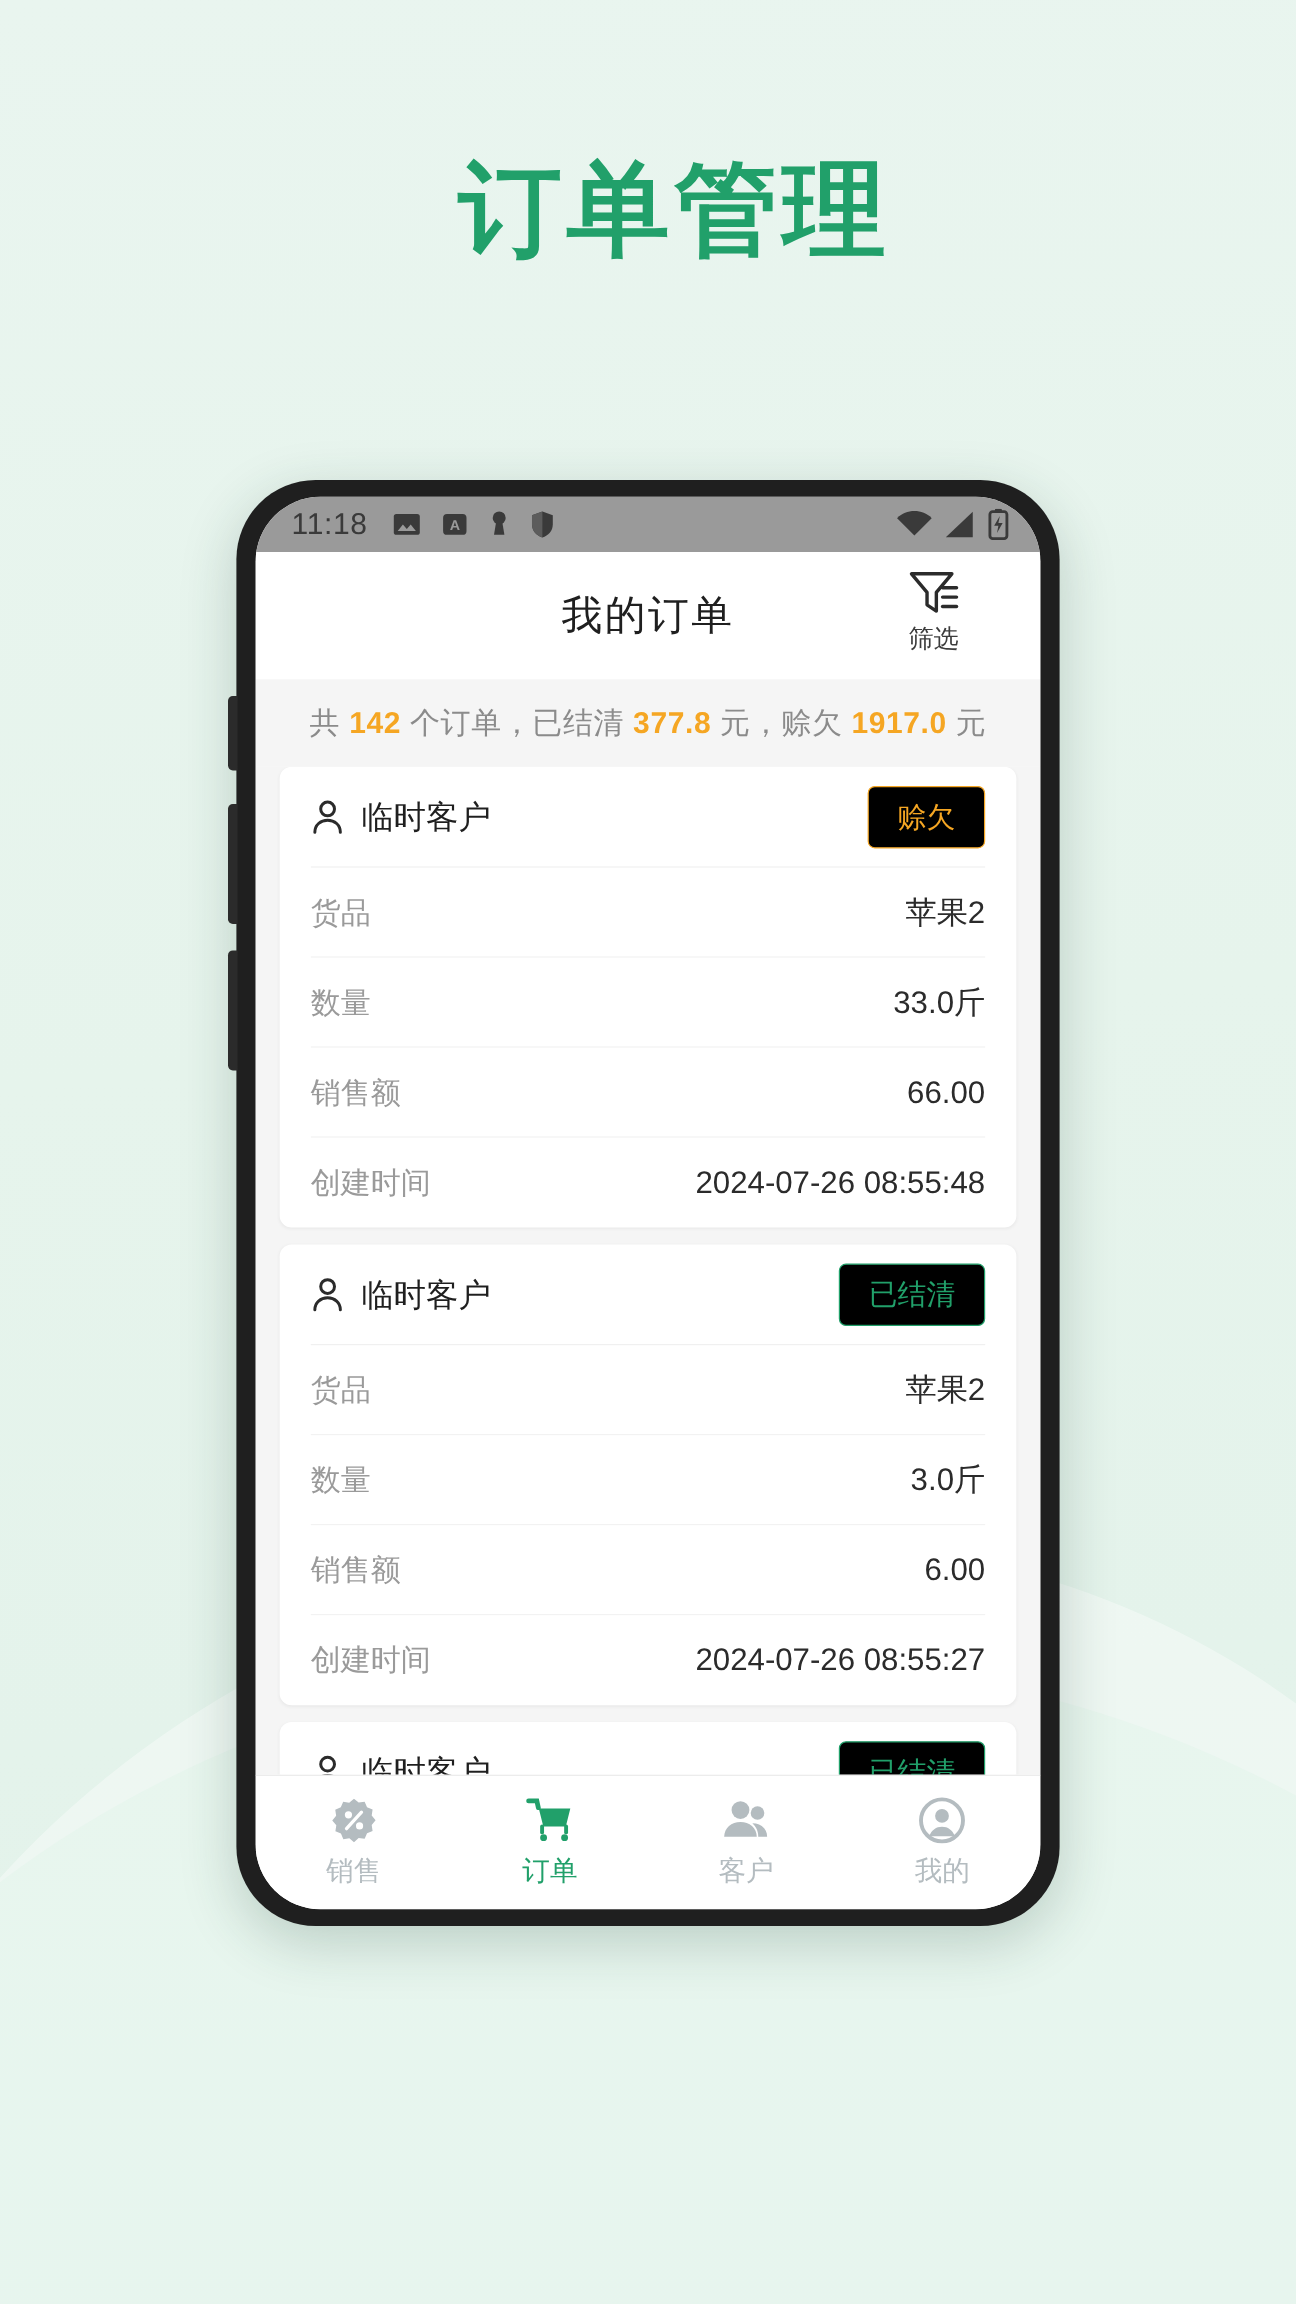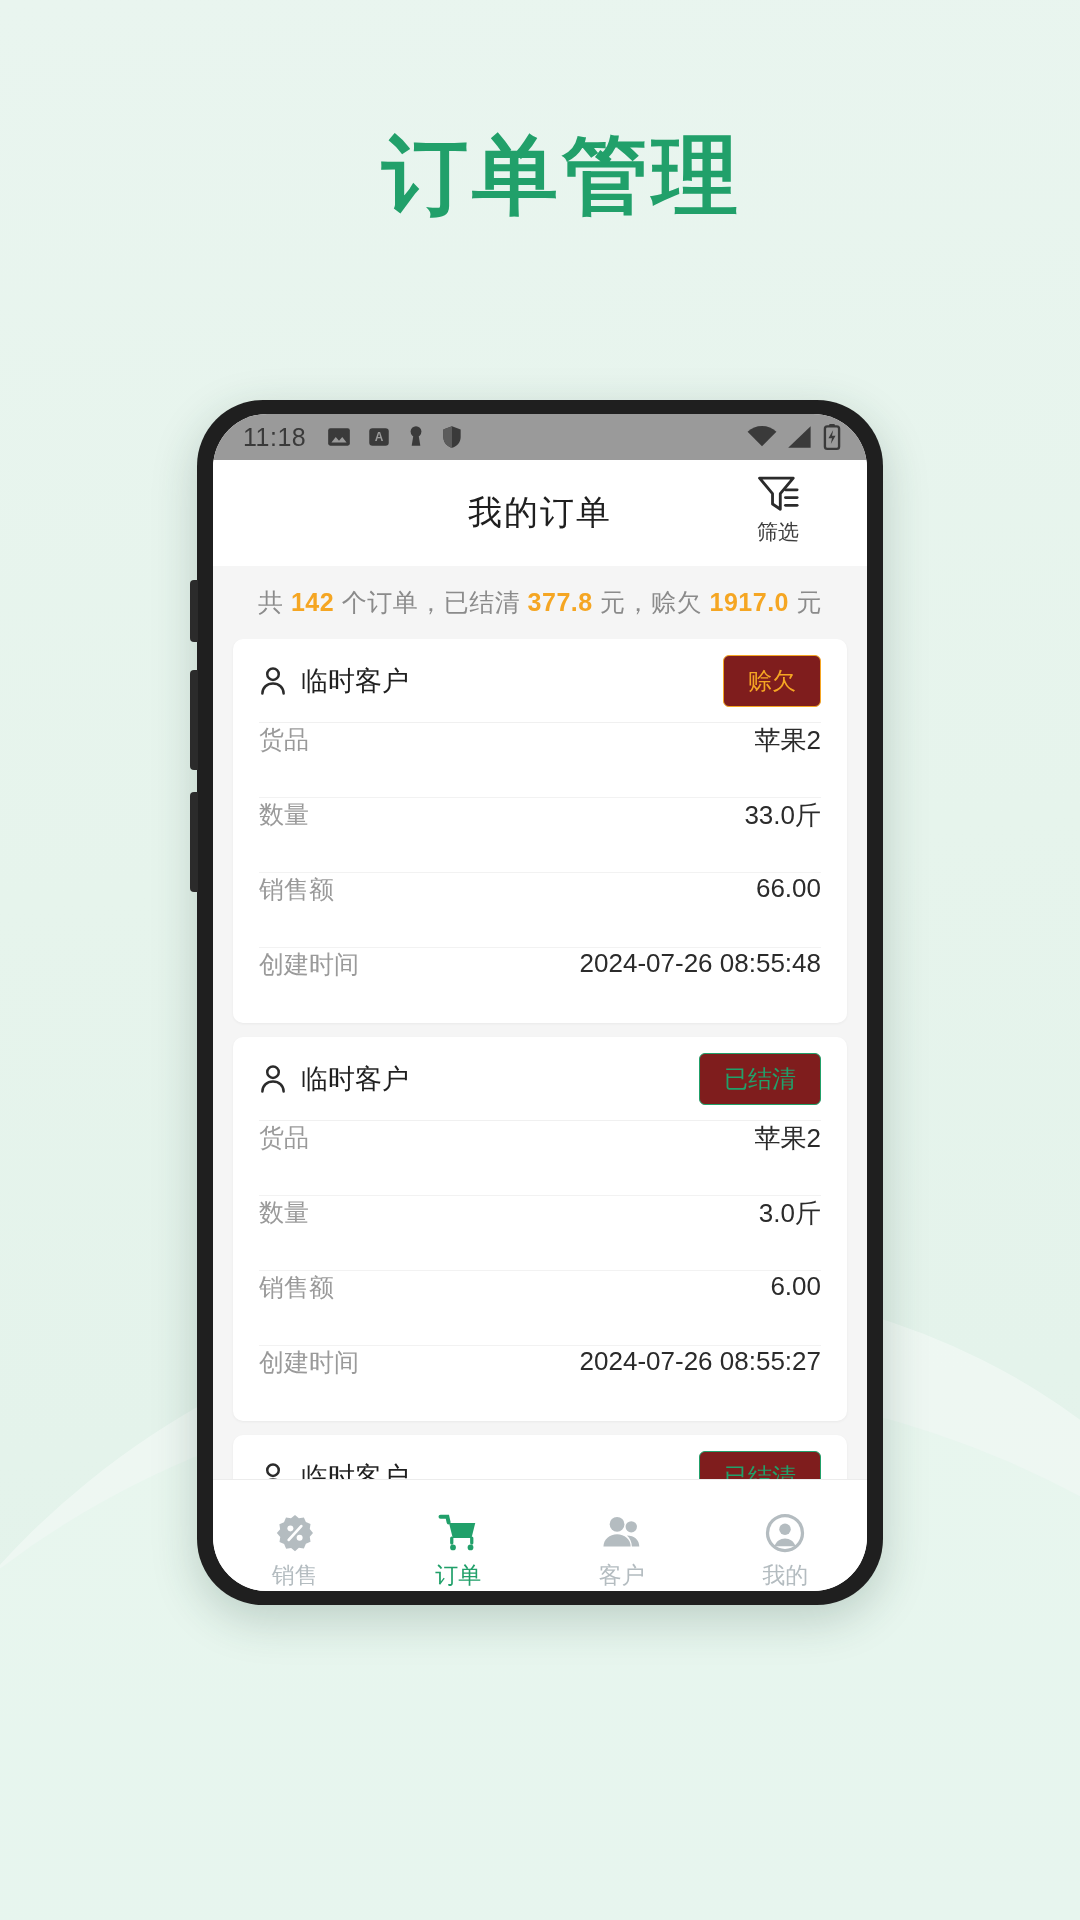--- a/index.html
+++ b/index.html
@@ -171,29 +171,29 @@
     color:#1f1f1f;
     margin-left:14px;
   }
   .badge {
     margin-left:auto;
     font-size:24px;
     padding:9px 24px;
     border-radius:6px;
     border:1px solid #f5a623;
     color:#f5a623;
-    background:#7f1d1d;
+    background:#000000;
   }
   .badge.paid {
     border-color:#21a06a;
     color:#21a06a;
   }
   .row {
     display:flex;
-    align-items:flex-start;
+    align-items:center;
     justify-content:space-between;
     height:75px;
     border-bottom:1px solid #f2f2f2;
   }
   .row:last-child { border-bottom:none; }
   .row-label { font-size:25px; color:#9a9a9a; }
   .row-value { font-size:26px; color:#2b2b2b; }
 
   
   .bottomnav {
@@ -201,21 +201,21 @@
     height:112px;
     background:#fff;
     border-top:1px solid #ececec;
     display:flex;
   }
   .nav-item {
     flex:1;
     display:flex;
     flex-direction:column;
     align-items:center;
-    justify-content:flex-end;
+    justify-content:center;
     gap:7px;
   }
   .nav-label { font-size:23px; color:#b4bcc0; }
   .nav-item.active .nav-label { color:#21a06a; }
 </style>
 </head>
 <body>
 
 <div class="bg">
   <div class="bg-swoosh2"></div>

